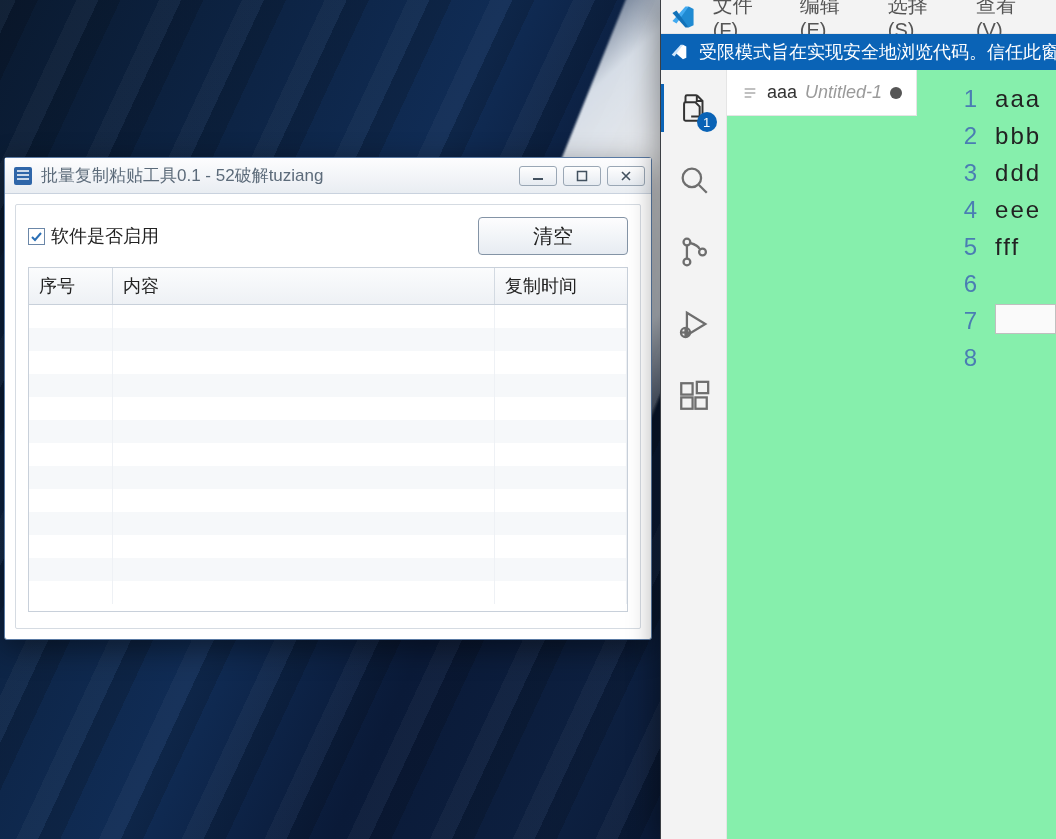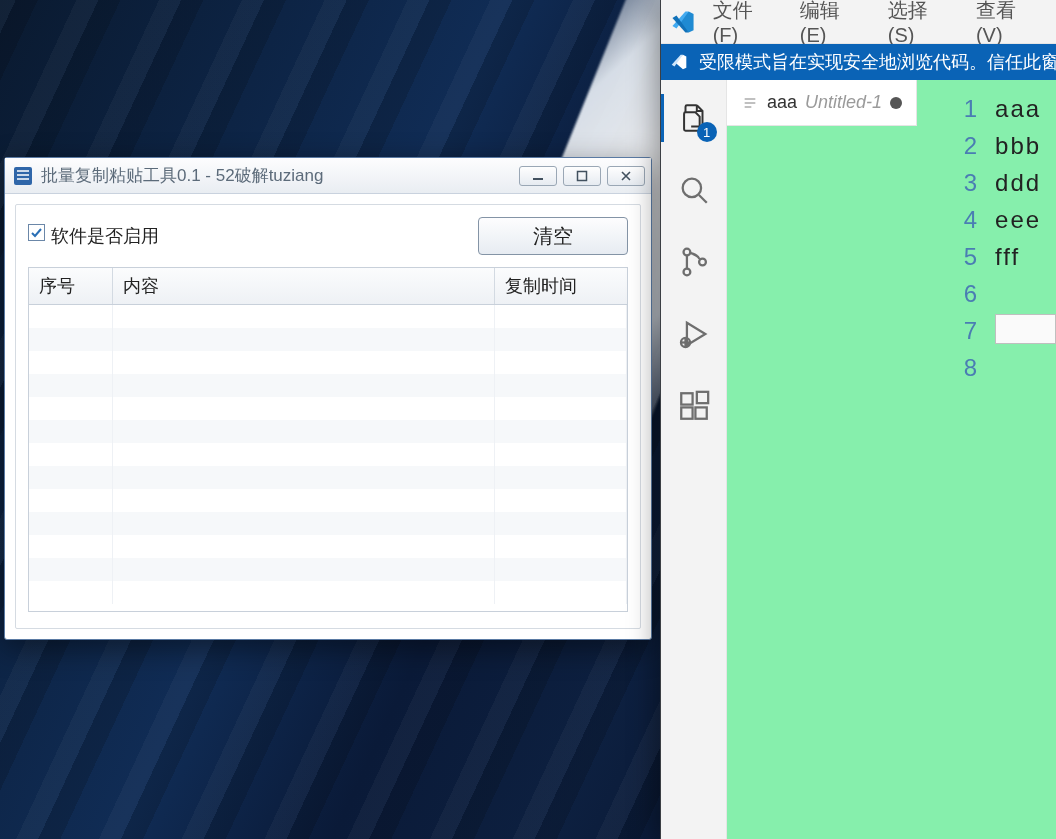--- a/index.html
+++ b/index.html
@@ -43,21 +43,21 @@
   width: 38px; height: 20px; border:1px solid #9aa7b5; border-radius:3px;
   background: linear-gradient(#fefefe,#e6ebf1); display:flex; align-items:center; justify-content:center;
   cursor:pointer;
 }
 .win-btn svg { display:block; }
 
 .tool-body { position:absolute; left:10px; right:10px; top:46px; bottom:10px;
   background:#fff; border:1px solid #d5dbe2; border-radius:2px; padding:12px 12px 8px 12px; }
 
 .top-row { display:flex; align-items:center; justify-content:space-between; margin-bottom:12px; }
-.enable-box { display:flex; align-items:flex-start; gap:6px; font-size:18px; color:#222; }
+.enable-box { display:flex; align-items:center; gap:6px; font-size:18px; color:#222; }
 .cb {
   width:17px; height:17px; border:1px solid #6b87a8; background:#fff; display:flex; align-items:center; justify-content:center;
 }
 .cb svg{display:block;}
 .clear-btn {
   width:150px; height:38px; border:1px solid #8494a6; border-radius:4px;
   background:linear-gradient(#fdfdfe,#e7ecf2); font-size:20px; color:#222; cursor:pointer;font-family:Liberation Serif, serif;
 }
 
 .grid-wrap { border:1px solid #c8d0da; height:calc(100% - 58px); overflow:hidden; }
@@ -73,21 +73,21 @@
 .grid-row .cell { border-right:1px solid #eef1f5; }
 .cell-num{width:84px;} .cell-content{flex:1;} .cell-time{width:132px; border-right:none;}
 
 
 .vscode {
   position:absolute; right:0; top:0; width:396px; height:839px;
   background:#fff; border-left:1px solid #3b3f44; display:flex; flex-direction:column;
   box-shadow:-6px 0 24px rgba(0,0,0,0.35);
 }
 .vs-title {
-  height:44px; background:#f3f3f3; border-bottom:1px solid #e5e5e5;
+  height:34px; background:#f3f3f3; border-bottom:1px solid #e5e5e5;
   display:flex; align-items:center; padding:0 6px; gap:0;
 }
 .vs-logo { width:34px; height:34px; display:flex; align-items:center; justify-content:center; }
 .vs-menu { display:flex; gap:0; }
 .vs-menu .mi { padding:4px 14px; font-size:20px; color:#555; cursor:pointer; }
 
 .vs-banner {
   height:36px; background:#0a63b6; color:#fff; display:flex; align-items:center; padding:8px 8px; gap:10px;
   font-size:18px; white-space:nowrap; overflow:hidden;text-align:right;
 }

